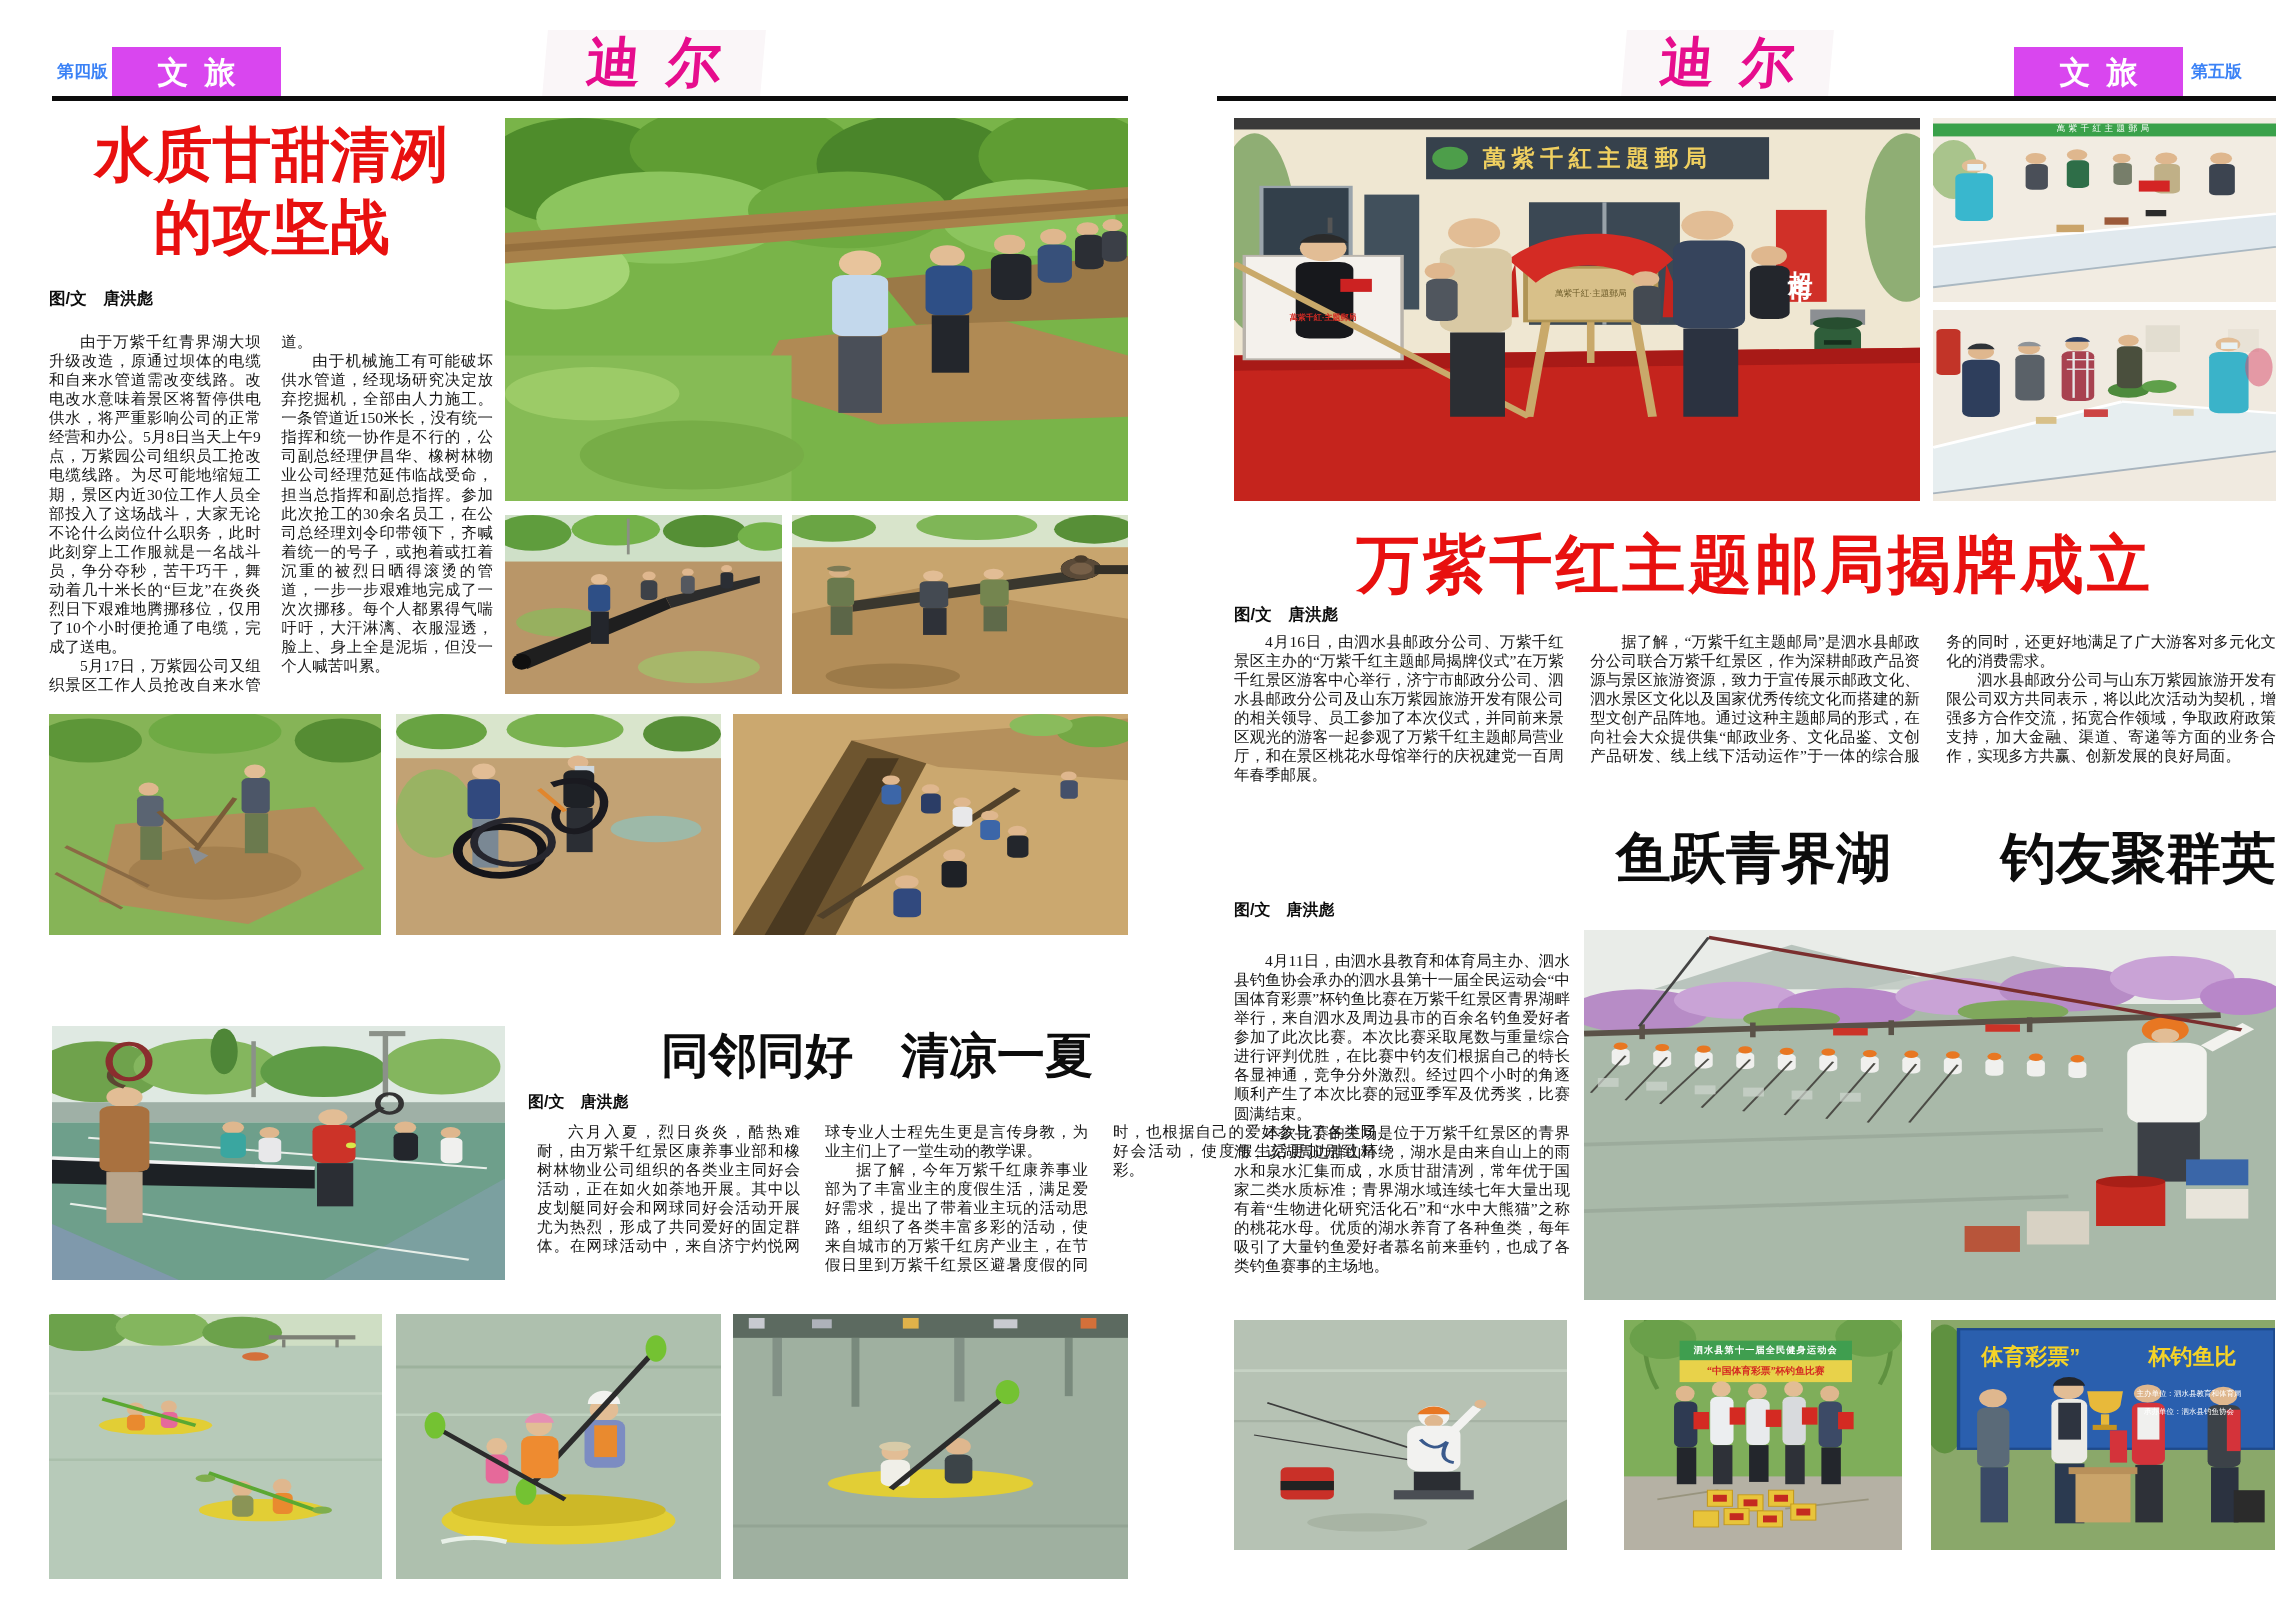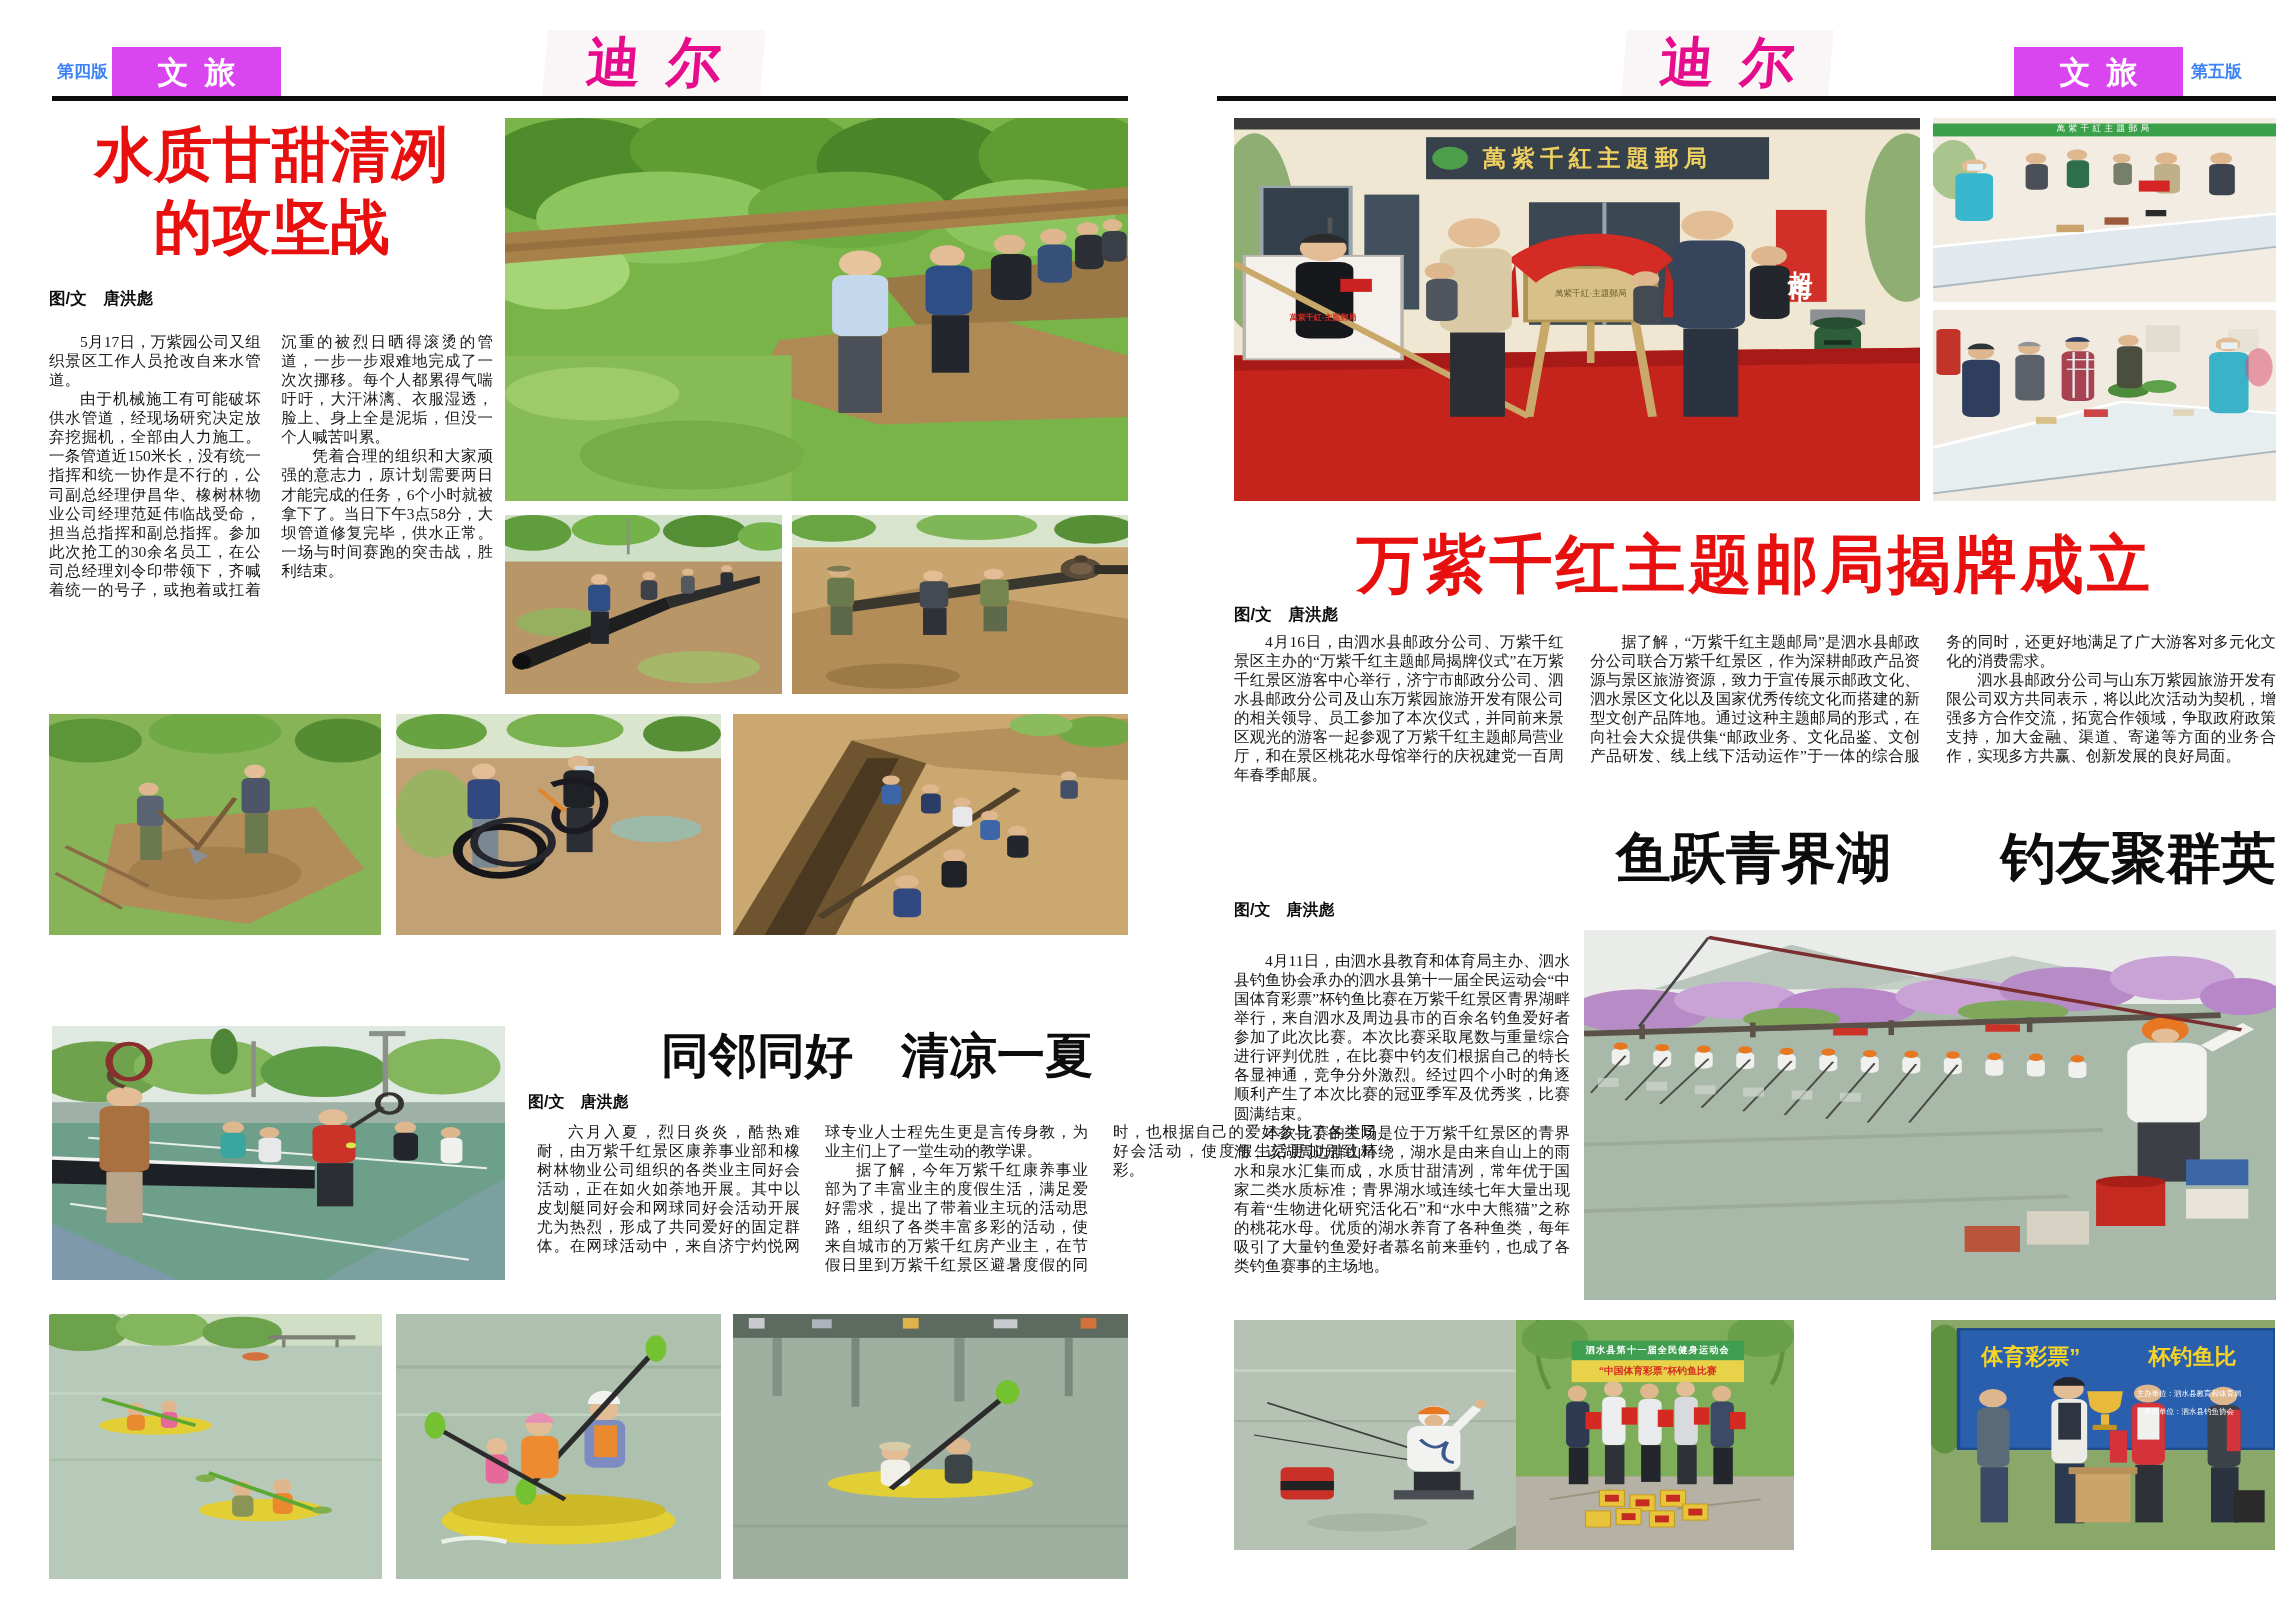--- a/index.html
+++ b/index.html
@@ -32,20 +32,21 @@
 
 <div class="plabel" style="left:57px;top:60px">第四版</div>
 <div class="secbox" style="left:112px;top:47px;width:169px;height:52px">文旅</div>
 <div class="masthead" style="left:545px;top:30px;width:218px;height:67px">迪尔</div>
 <div class="rule" style="left:52px;top:96px;width:1076px"></div>
 
 <div class="headline red" style="left:49px;top:122px;width:445px;font-size:59px">水质甘甜清冽</div>
 <div class="headline red" style="left:49px;top:194px;width:445px;font-size:59px">的攻坚战</div>
 <div class="byline" style="left:49px;top:288px;width:445px">图/文　唐洪彪</div>
 <div class="bodytext cols2" style="left:49px;top:332px;width:444px;height:380px">
+  <p>由于万紫千红青界湖大坝升级改造，原通过坝体的电缆和自来水管道需改变线路。改电改水意味着景区将暂停供电供水，将严重影响公司的正常经营和办公。5月8日当天上午9点，万紫园公司组织员工抢改电缆线路。为尽可能地缩短工期，景区内近30位工作人员全部投入了这场战斗，大家无论不论什么岗位什么职务，此时此刻穿上工作服就是一名战斗员，争分夺秒，苦干巧干，舞动着几十米长的“巨龙”在炎炎烈日下艰难地腾挪移位，仅用了10个小时便抢通了电缆，完成了送电。</p>
   <p>5月17日，万紫园公司又组织景区工作人员抢改自来水管道。</p>
   <p>由于机械施工有可能破坏供水管道，经现场研究决定放弃挖掘机，全部由人力施工。一条管道近150米长，没有统一指挥和统一协作是不行的，公司副总经理伊昌华、橡树林物业公司经理范延伟临战受命，担当总指挥和副总指挥。参加此次抢工的30余名员工，在公司总经理刘令印带领下，齐喊着统一的号子，或抱着或扛着沉重的被烈日晒得滚烫的管道，一步一步艰难地完成了一次次挪移。每个人都累得气喘吁吁，大汗淋漓、衣服湿透，脸上、身上全是泥垢，但没一个人喊苦叫累。</p>
   <p>凭着合理的组织和大家顽强的意志力，原计划需要两日才能完成的任务，6个小时就被拿下了。当日下午3点58分，大坝管道修复完毕，供水正常。一场与时间赛跑的突击战，胜利结束。</p>
 </div>
 
 <div class="photo" style="left:505px;top:118px;width:623px;height:383px">
   <svg viewBox="0 0 100 100" preserveAspectRatio="none">
     <rect width="100" height="100" fill="#79b449"></rect>
     <ellipse cx="12" cy="14" rx="16" ry="14" fill="#4e8c2b"></ellipse>
       <ellipse cx="38" cy="8" rx="18" ry="12" fill="#5f9d33"></ellipse>
@@ -570,21 +571,21 @@
     <path d="M56,52 q4,6 8,1 q-3,8 2,9" stroke="#3a5a8c" stroke-width="1.2" fill="none"></path>
     <line x1="66" y1="48" x2="73" y2="38" stroke="#f2f2f0" stroke-width="3"></line>
     <circle cx="74" cy="36.5" r="1.8" fill="#dfb78e"></circle>
     <rect x="54" y="66" width="14" height="10" fill="#2b2e33"></rect>
     <rect x="48" y="74" width="24" height="4" fill="#4a4e54"></rect>
     <rect x="14" y="64" width="16" height="14" rx="2" fill="#c93028"></rect>
     <rect x="14" y="70" width="16" height="4" fill="#222"></rect>
     <ellipse cx="40" cy="88" rx="18" ry="4" fill="#a8b4a4"></ellipse>
   </svg>
 </div>
-<div class="photo" style="left:1516px;top:1320px;width:278px;height:230px">
+<div class="photo" style="left:1624px;top:1320px;width:278px;height:230px">
   <svg viewBox="0 0 100 100" preserveAspectRatio="none">
     <rect width="100" height="100" fill="#7fae5a"></rect>
     <path d="M8,0 q-2,18 4,30" stroke="#5f9140" stroke-width="1.6" fill="none"></path>
     <path d="M95,0 q3,16 -3,28" stroke="#5f9140" stroke-width="1.6" fill="none"></path>
     <ellipse cx="14" cy="8" rx="12" ry="9" fill="#6aa04a"></ellipse>
       <ellipse cx="88" cy="7" rx="12" ry="9" fill="#6aa04a"></ellipse>
     <rect x="20" y="9" width="62" height="8.5" fill="#3f9e4f"></rect>
     <rect x="20" y="17.5" width="62" height="9.5" fill="#e8d24a"></rect>
     <rect y="68" width="100" height="32" fill="#b5b1a4"></rect>
     <line x1="12" y1="78" x2="34" y2="74" stroke="#98947e" stroke-width="0.8"></line>

